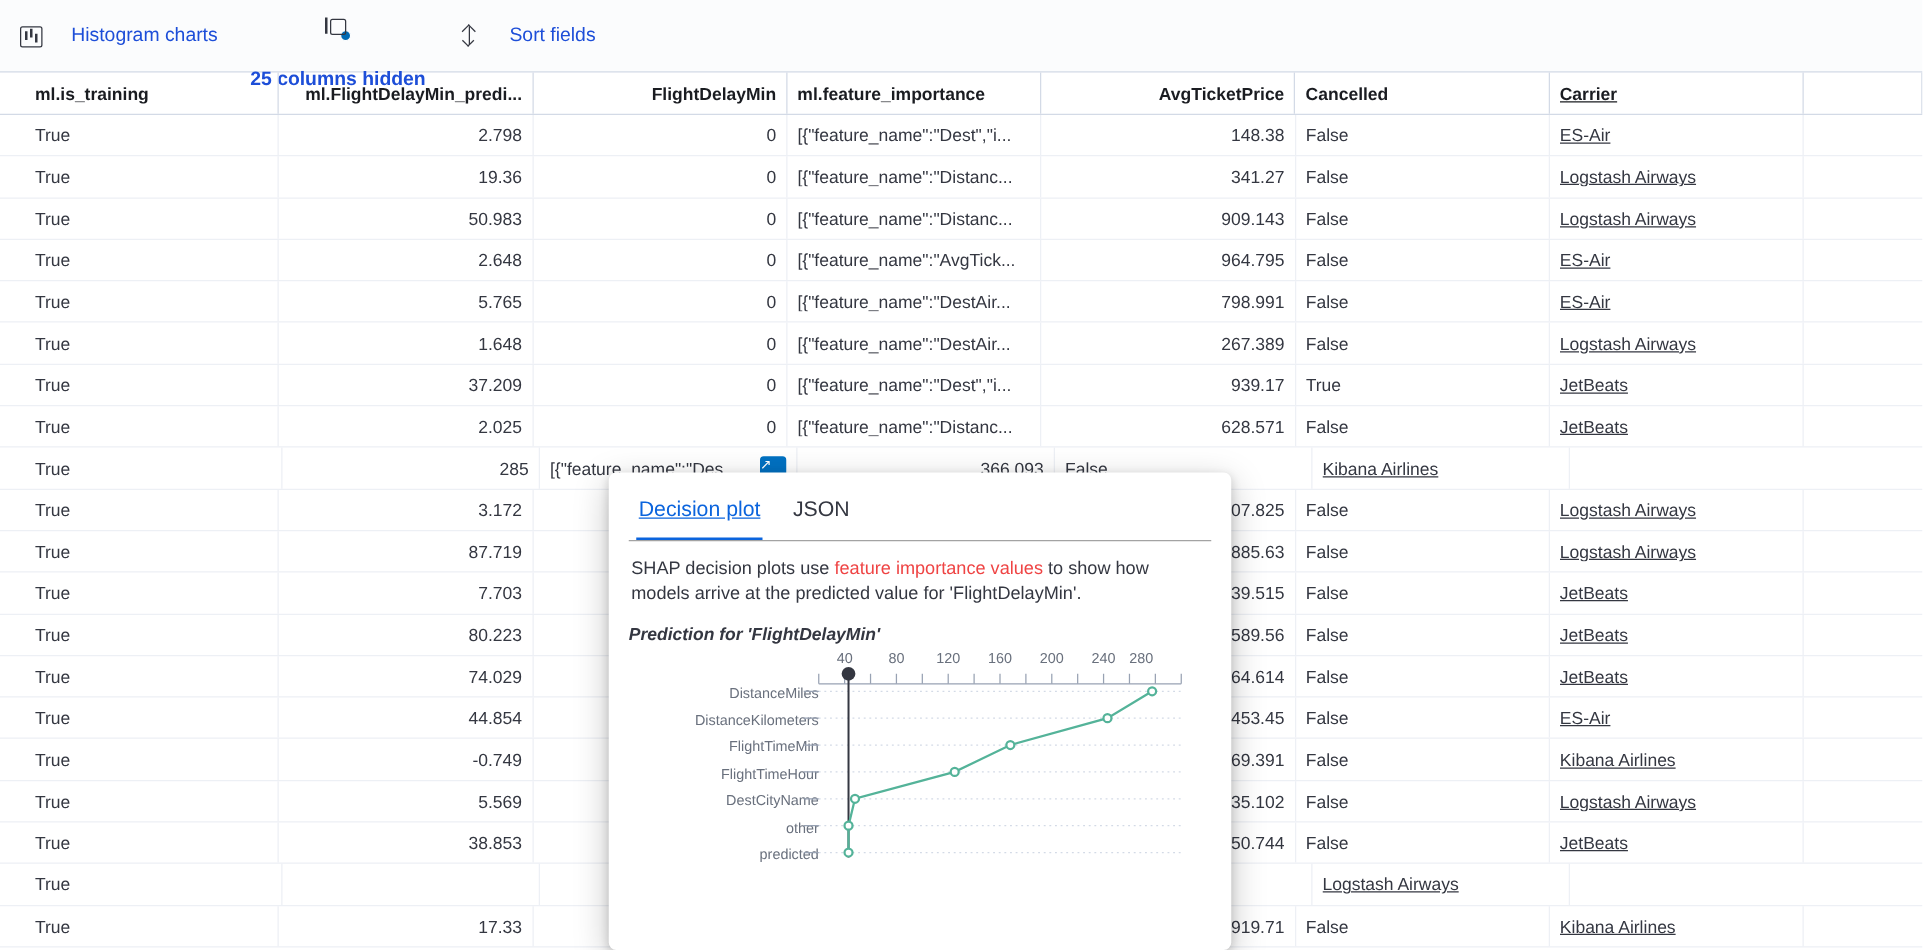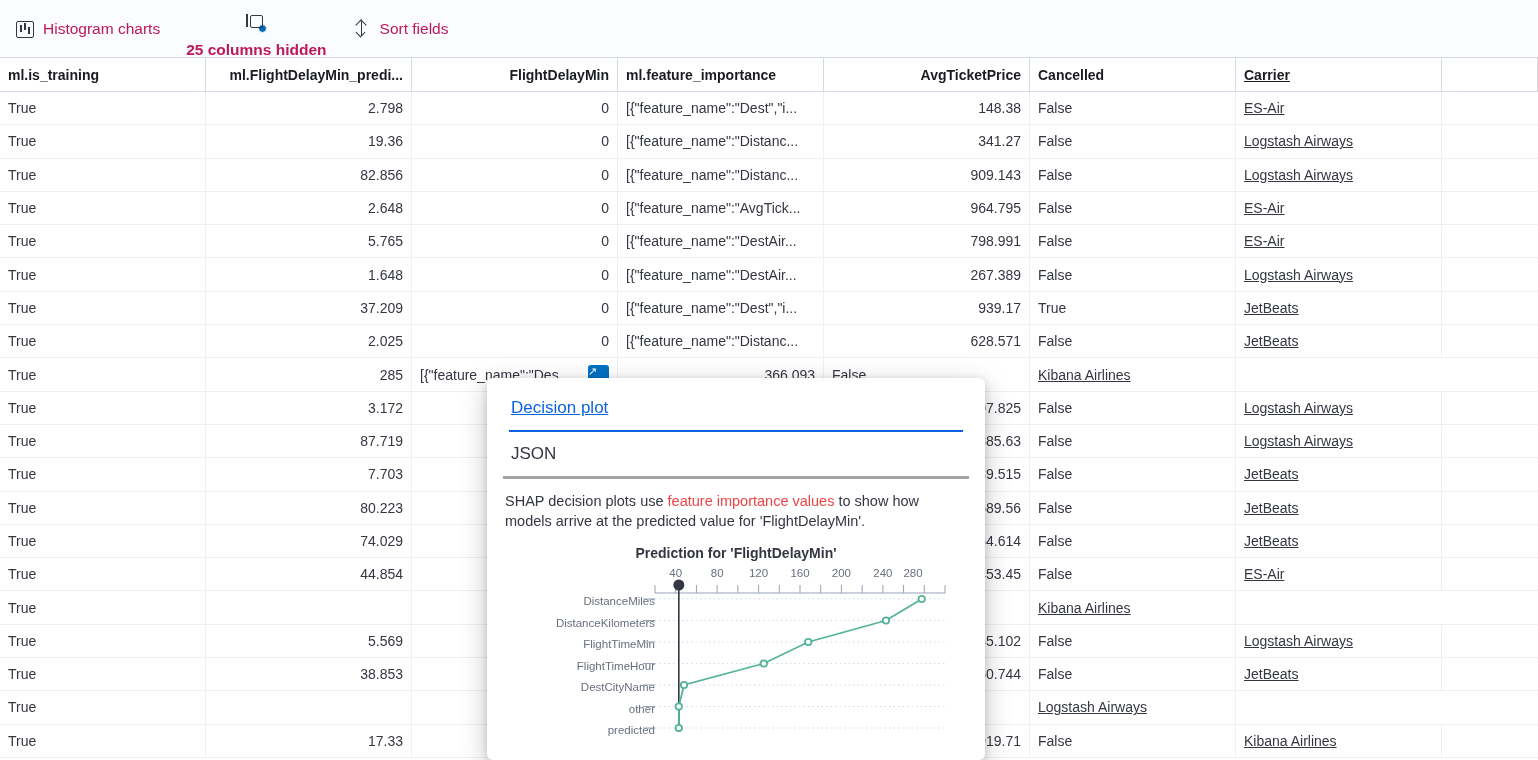--- a/index.html
+++ b/index.html
@@ -24,23 +24,23 @@
     align-items: center;
     height: 58px;
     padding: 0 16px;
     border-bottom: 1px solid #d3dae6;
     background: #fbfcfd;
     gap: 26px;
   }
   .tb-item {
     display: flex;
     align-items: center;
-    gap: 9px;
+    gap: 23px;
     font-size: 15.5px;
-    color: #be185d;
+    color: #1d4ed8;
     cursor: pointer;
     height: 34px;
   }
   .tb-item.active { font-weight: bold; flex-direction: column; }
   .tb-icon {
     width: 18px; height: 18px;
     display: inline-block;
     position: relative;
     flex: 0 0 18px;
   }
@@ -111,20 +111,21 @@
   
   .grid {
     width: 1538px;
     font-size: 14px;
   }
   .row {
     display: flex;
     height: 33.3px;
     align-items: stretch;
     border-bottom: 1px solid #edf0f5;
+    padding-left: 20px;
   }
   .row.header {
     height: 34px;
     border-bottom: 1px solid #d3dae6;
     font-weight: bold;
     color: #1a1c21;
   }
   .cell {
     display: flex;
     align-items: center;
@@ -178,49 +179,48 @@
     width: 498px;
     height: 382px;
     background: #ffffff;
     border-radius: 6px;
     box-shadow: 0 2px 8px rgba(0,0,0,.15), 0 8px 28px rgba(0,0,0,.22);
     overflow: hidden;
     padding: 0 16px;
   }
   .pop-tabs {
     display: flex;
-    gap: 6px;
+    gap: 22px;
     padding: 14px 6px 0 6px;
-    border-bottom: 3px solid #a3a3a3;
-    flex-direction: column;
+    border-bottom: 1px solid #a3a3a3;
   }
   .pop-tab {
     font-size: 17px;
     padding: 6px 2px 12px 2px;
     color: #343741;
     cursor: pointer;
   }
   .pop-tab.selected {
     color: #0b64dd;
     border-bottom: 2px solid #0b64dd;
     text-decoration: underline;
   }
   .pop-desc {
     font-size: 14.5px;
     line-height: 20px;
     padding: 12px 0 0 2px;
     color: #343741;
   }
   .pop-desc a { color: #ef4444; text-decoration: none; margin-top: 20px; }
   .chart-title {
-    text-align: center;
     font-weight: bold;
     font-size: 14px;
     margin-top: 14px;
     color: #343741;
+    font-style: italic;
   }
   .chart-area {
     position: relative;
     width: 466px;
     height: 190px;
     margin-top: 6px;
   }
   .axis-labels {
     position: absolute;
     left: 0; top: 0;
@@ -358,21 +358,21 @@
         </div>
         <div class="cell c7">
           <span></span>
         </div>
       </div>
       <div class="row">
         <div class="cell c0">
           <span>True</span>
         </div>
         <div class="cell c1 num">
-          <span>82.856</span>
+          <span>50.983</span>
         </div>
         <div class="cell c2 num">
           <span>0</span>
         </div>
         <div class="cell c3">
           <span>[{"feature_name":"Distanc...</span>
         </div>
         <div class="cell c4 num">
           <span>909.143</span>
         </div>
@@ -692,20 +692,23 @@
         <div class="cell c6">
           <span>ES-Air</span>
         </div>
         <div class="cell c7">
           <span></span>
         </div>
       </div>
       <div class="row">
         <div class="cell c0">
           <span>True</span>
+        </div>
+        <div class="cell c1 num">
+          <span>-0.749</span>
         </div>
         <div class="cell c2 num">
           <span></span>
         </div>
         <div class="cell c3">
           <span></span>
         </div>
         <div class="cell c4 num">
           <span>669.391</span>
         </div>

